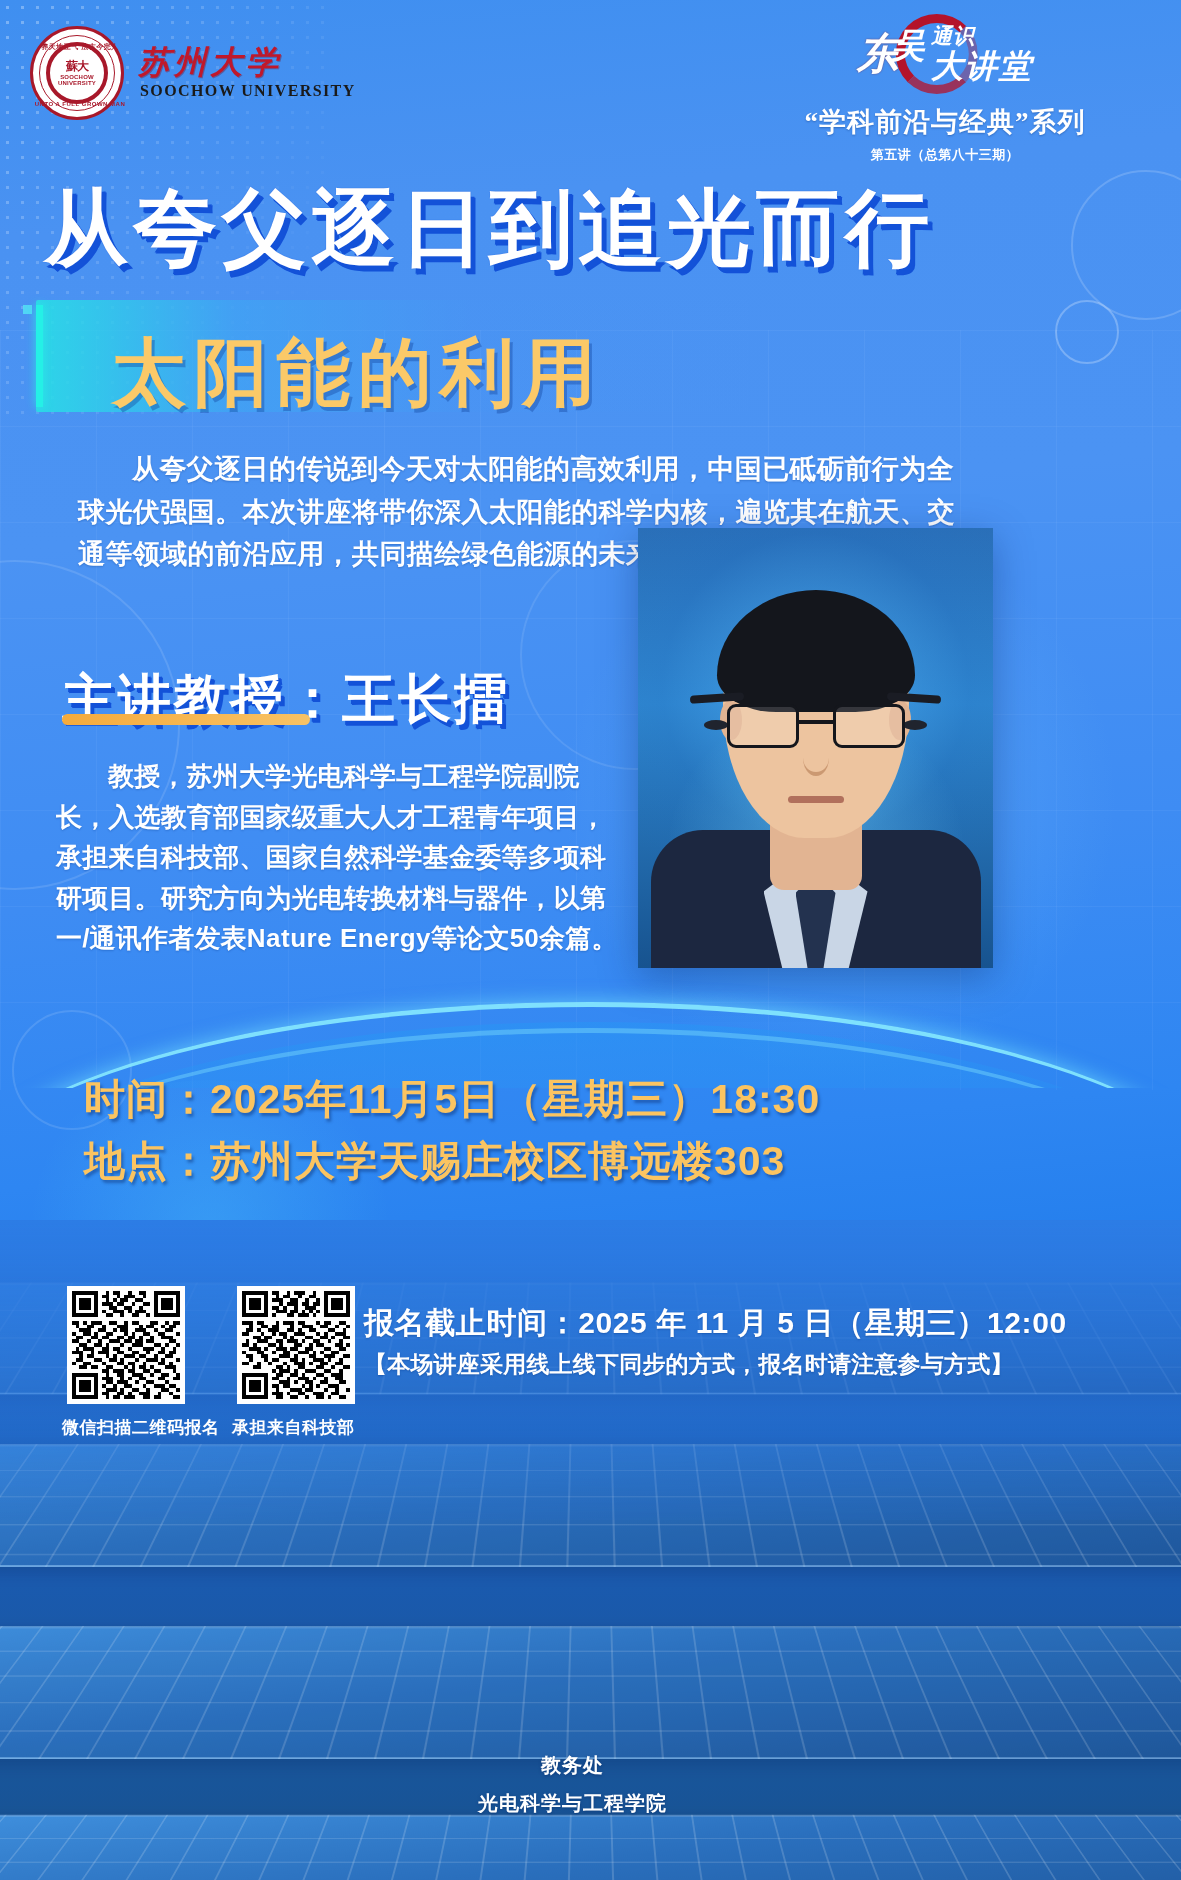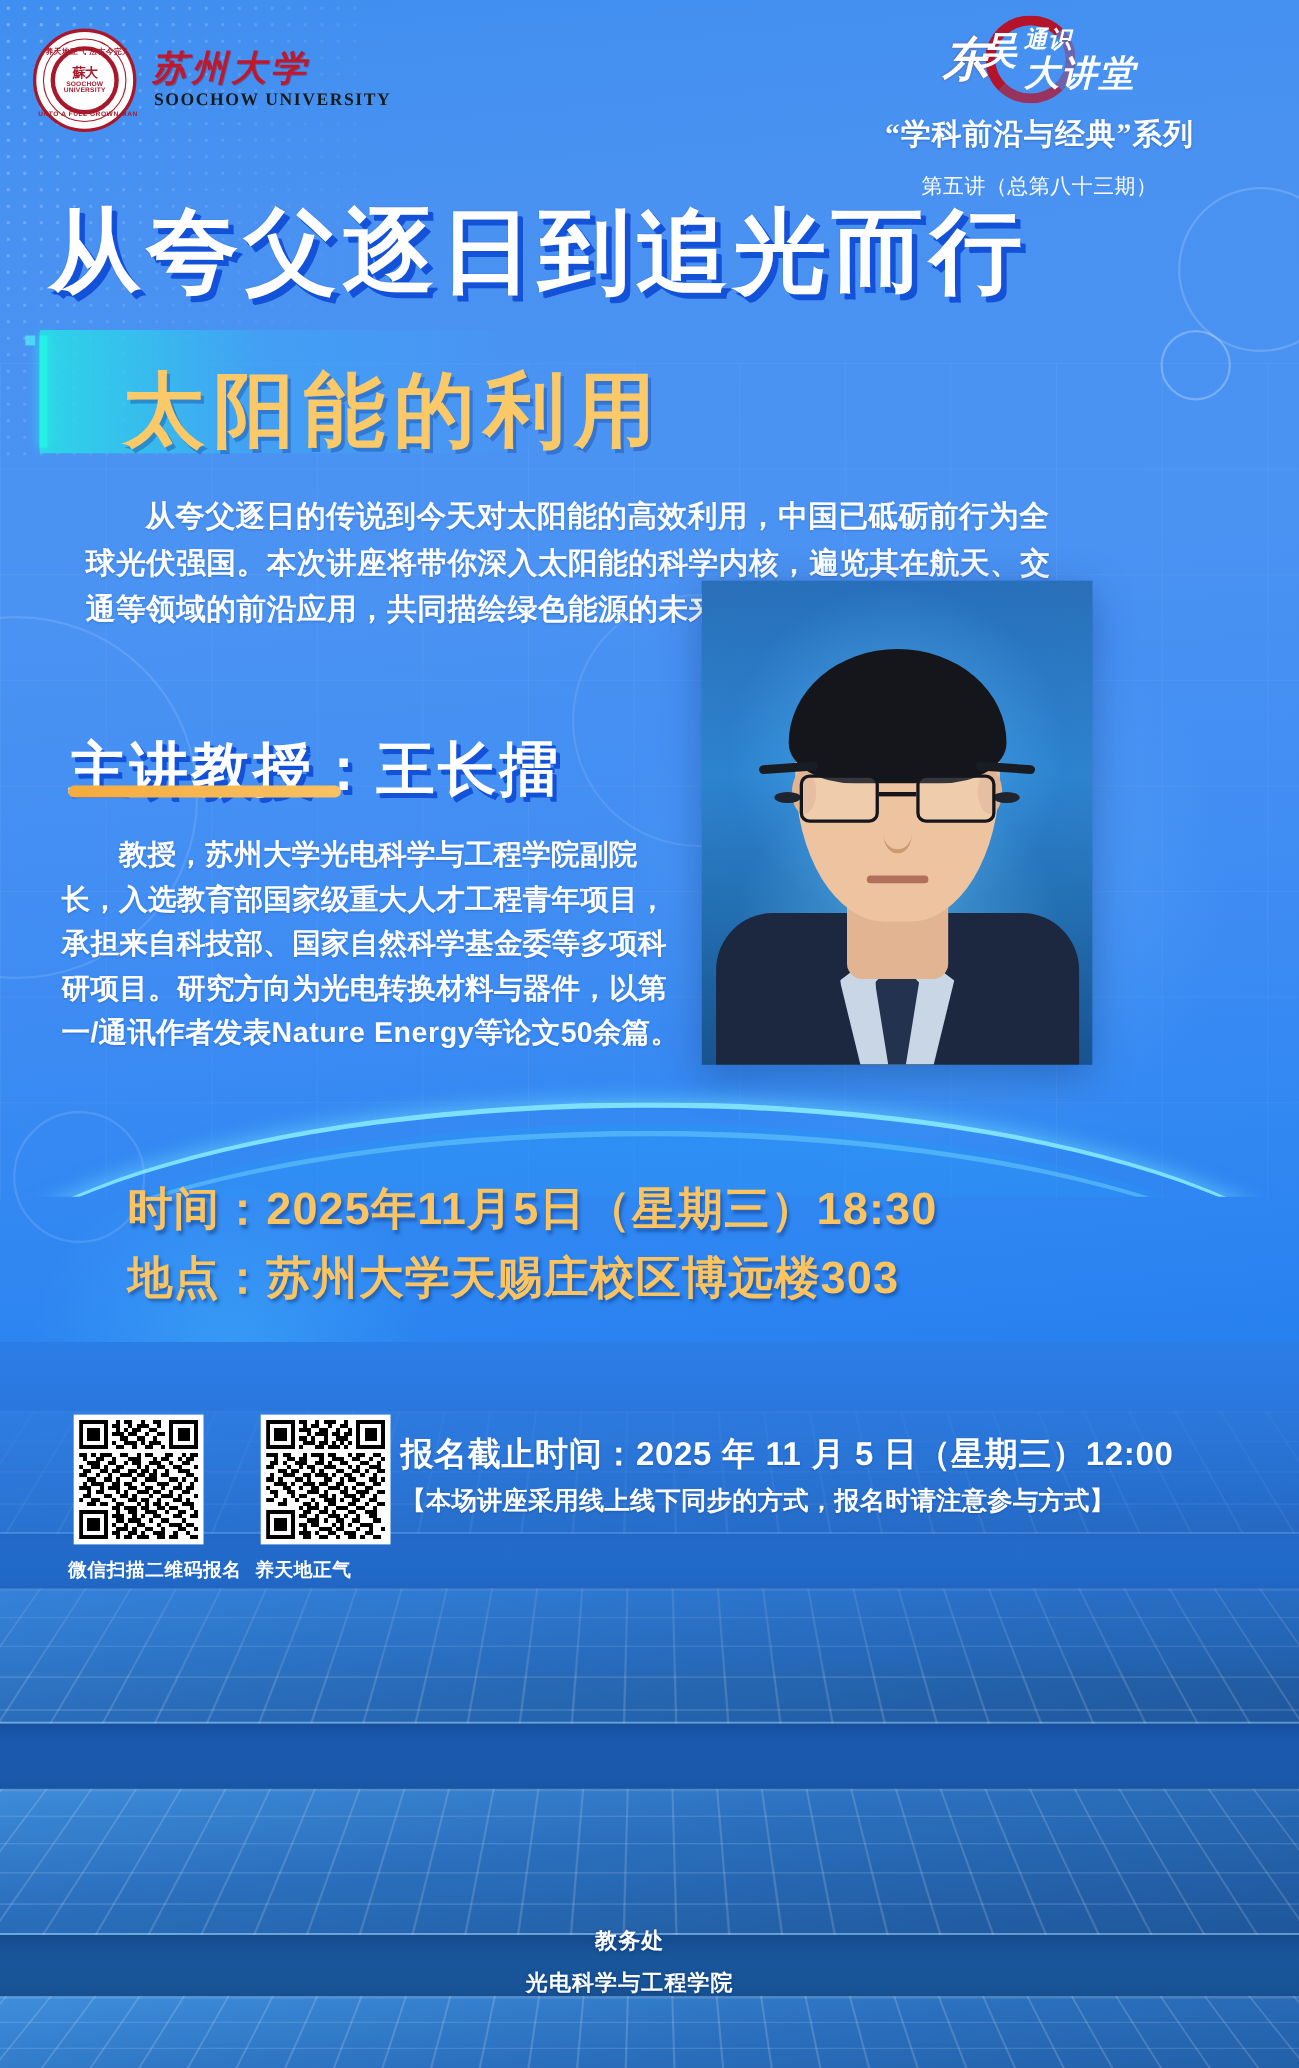--- a/index.html
+++ b/index.html
@@ -231,25 +231,25 @@
     font-family: "Liberation Serif", "DejaVu Serif", serif;
     font-size: 27px;
     font-weight: 700;
     color: #ffffff;
     letter-spacing: 1px;
     margin-top: 4px;
     text-shadow: 0 1px 2px rgba(0,40,110,.35);
   }
   .brand-issue {
     font-family: "Liberation Serif", "DejaVu Serif", serif;
-    font-size: 19px;
-    font-weight: 400;
+    font-size: 13px;
+    font-weight: 700;
     color: #ffffff;
     letter-spacing: .5px;
-    margin-top: 16px;
+    margin-top: 6px;
   }
 
   
   .title-main {
     position: absolute;
     left: 44px; top: 186px;
     font-size: 84px;
     font-weight: 700;
     color: #ffffff;
     letter-spacing: 5px;
@@ -516,21 +516,21 @@
     position: absolute;
     left: 0; top: 1068px;
     width: 1181px;
   }
   .sched-line {
     font-size: 41px;
     font-weight: 700;
     color: #fbc461;
     letter-spacing: 1px;
     line-height: 1.52;
-    padding-left: 116px;
+    padding-left: 84px;
     white-space: nowrap;
     text-shadow: 2px 3px 3px rgba(10,45,110,.45);
   }
 
   
   .panels {
     position: absolute;
     left: 0; bottom: 0;
     width: 1181px; height: 660px;
     overflow: hidden;
@@ -1127,21 +1127,21 @@
               <rect x="24" y="27" width="2" height="1"></rect>
               <rect x="9" y="28" width="2" height="1"></rect>
                 <rect x="13" y="28" width="2" height="1"></rect>
               <rect x="17" y="28" width="1" height="1"></rect>
                 <rect x="20" y="28" width="2" height="1"></rect>
               <rect x="23" y="28" width="1" height="1"></rect>
                 <rect x="26" y="28" width="2" height="1"></rect>
             </g>
           </svg>
         </div>
-        <div class="qr-caption">养天地正气</div>
+        <div class="qr-caption">承担来自科技部</div>
       </div>
 
     </div>
 
     <div class="reg-text">
       <div class="reg-deadline">报名截止时间：2025 年 11 月 5 日（星期三）12:00</div>
       <div class="reg-note">【本场讲座采用线上线下同步的方式，报名时请注意参与方式】</div>
     </div>
   </div>
 

